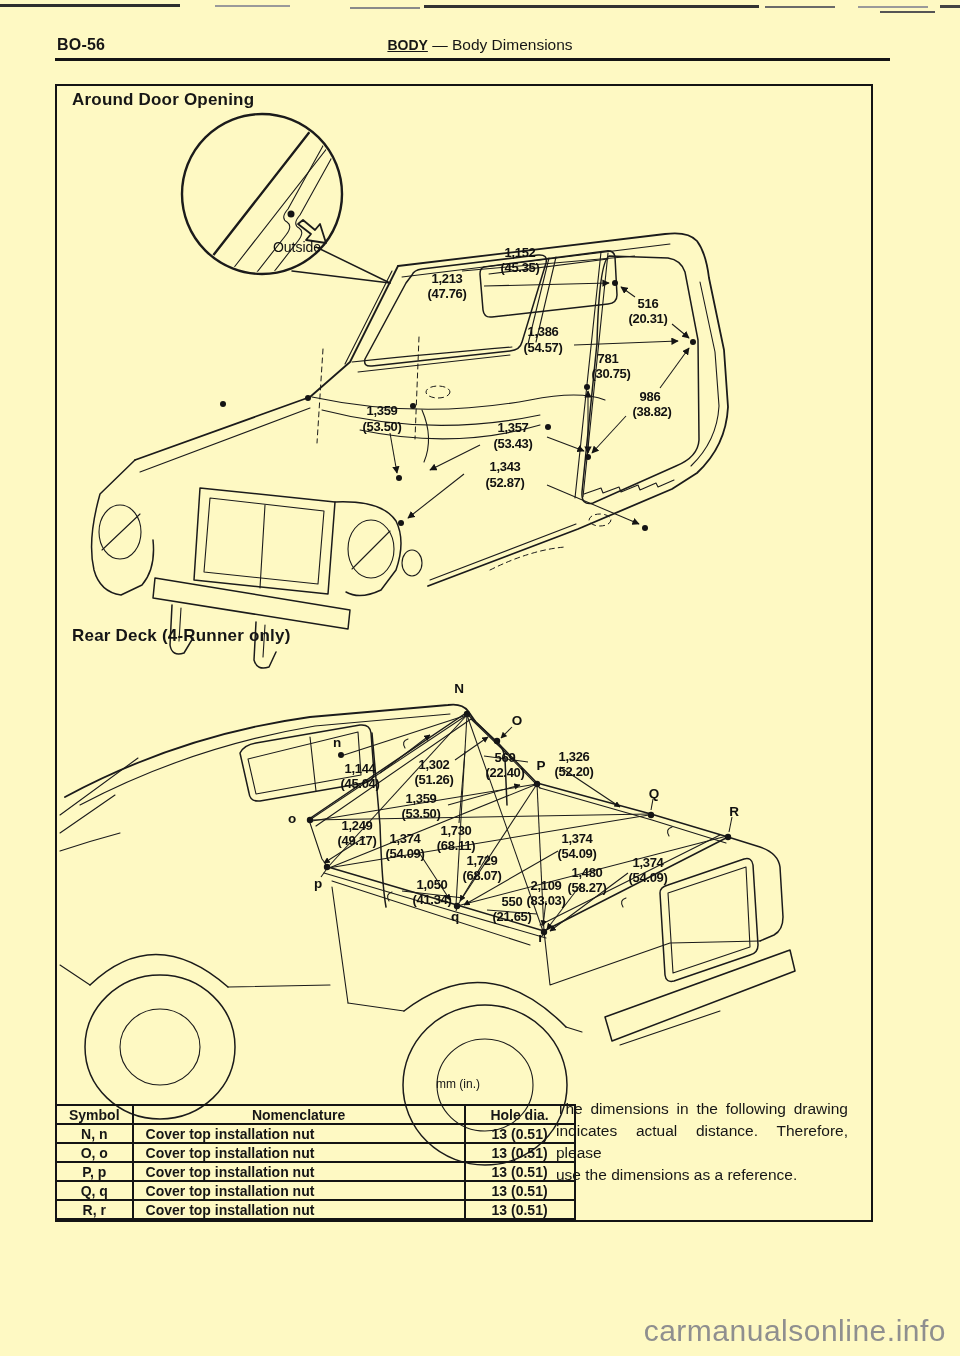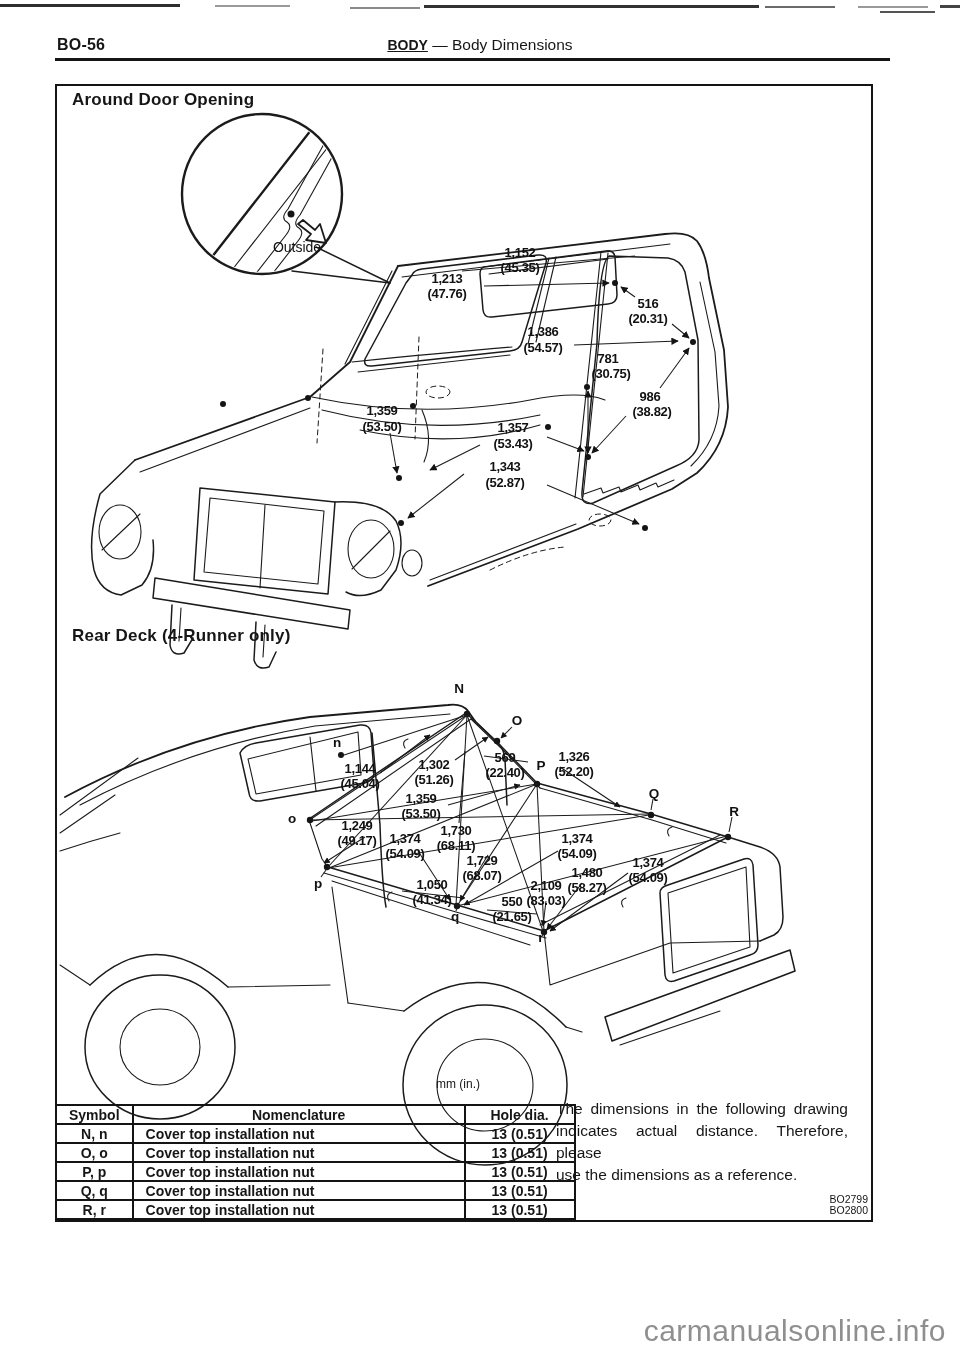--- a/index.html
+++ b/index.html
@@ -1,16 +1,16 @@
 <!DOCTYPE html>
 <html><head>
 <meta charset="utf-8">
 <style>
   html,body{margin:0;padding:0;background:#e8e8e8;}
-  .page{position:relative;width:960px;height:1356px;background:#ffffff;overflow:hidden;
+  .page{position:relative;width:960px;height:1356px;background:#fef9c3;overflow:hidden;
         font-family:"Liberation Sans",sans-serif;color:#161616;}
   .seg{position:absolute;height:3px;}
   .hdr-code{position:absolute;top:36px;left:57px;font-size:16px;font-weight:700;letter-spacing:.2px;}
   .hdr-center{position:absolute;top:36px;left:0;width:960px;text-align:center;font-size:15.5px;}
   .hdr-center b{font-size:14px;text-decoration:underline;}
   .rule{position:absolute;top:58px;left:55px;width:835px;height:3px;background:#151515;}
   .main-box{position:absolute;top:84px;left:55px;width:818px;height:1138px;border:2px solid #141414;box-sizing:border-box;}
   .sec-title{position:absolute;font-size:17px;font-weight:700;letter-spacing:.2px;}
   svg{position:absolute;overflow:visible;}
   svg .ink *{stroke:#1b1b1b;fill:none;stroke-width:1.1;stroke-linecap:round;stroke-linejoin:round;}
@@ -376,20 +376,16 @@
     </tr>
   </tbody>
     </table>
 
   <div class="note">
     <div class="j">The dimensions in the following drawing</div>
     <div class="j">indicates actual distance.  Therefore, please</div>
     <div>use the dimensions as a reference.</div>
   </div>
 
-  <div class="refcodes">
-    <div>BO2799</div>
-    <div>BO2800</div>
-  </div>
 
   <div class="watermark">carmanualsonline.info</div>
 
 </div>
 
 </body></html>

